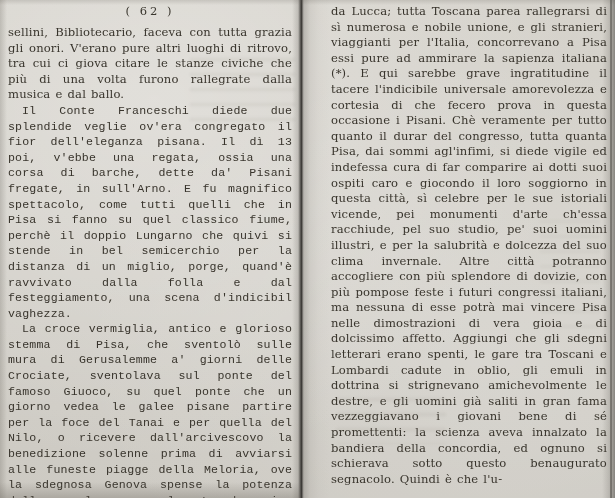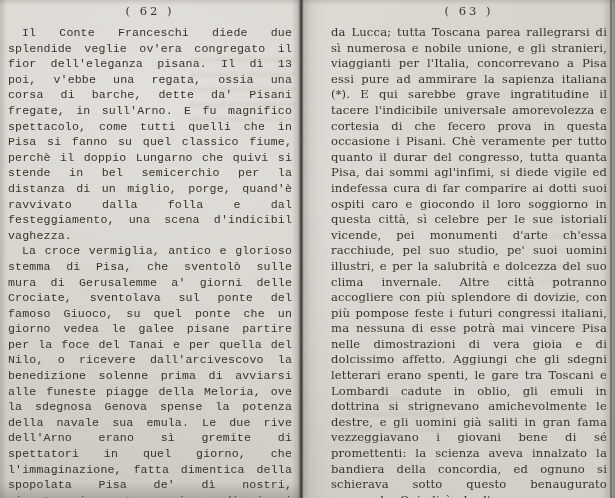--- a/index.html
+++ b/index.html
@@ -108,27 +108,27 @@
   .showthrough.c { left: 540px; top: 220px; width: 60px;  height: 120px; opacity: 0.3; }
 </style>
 </head>
 <body>
 
 <div class="scan">
 
   <div class="page left">
     <p class="page-number">( 62 )</p>
     <div class="text-block">
+        <p class="para">sellini, Bibliotecario, faceva con tutta grazia gli onori. V'erano pure altri luoghi di ritrovo, tra cui ci giova citare le stanze civiche che più di una volta furono rallegrate dalla musica e dal ballo.</p>
         <p class="para indent">Il Conte Franceschi diede due splendide veglie ov'era congregato il fior dell'eleganza pisana. Il dì 13 poi, v'ebbe una regata, ossia una corsa di barche, dette da' Pisani fregate, in sull'Arno. E fu magnifico spettacolo, come tutti quelli che in Pisa si fanno su quel classico fiume, perchè il doppio Lungarno che quivi si stende in bel semicerchio per la distanza di un miglio, porge, quand'è ravvivato dalla folla e dal festeggiamento, una scena d'indicibil vaghezza.</p>
         <p class="para indent">La croce vermiglia, antico e glorioso stemma di Pisa, che sventolò sulle mura di Gerusalemme a' giorni delle Crociate, sventolava sul ponte del famoso Giuoco, su quel ponte che un giorno vedea le galee pisane partire per la foce del Tanai e per quella del Nilo, o ricevere dall'arcivescovo la benedizione solenne prima di avviarsi alle funeste piagge della Meloria, ove la sdegnosa Genova spense la potenza della navale sua emula. Le due rive dell'Arno erano sì gremite di spettatori in quel giorno, che l'immaginazione, fatta dimentica della spopolata Pisa de' dì nostri, riportavasi spontanea ai grandi giorni della sua istoria. Il consesso de' dotti italiani in questa città vi traeva infinita gente da Firenze, da Livorno,</p>
       </div>
   </div>
 
   <div class="page right">
-    <p class="page-number">( 63 )</p>
     <div class="text-block">
         <p class="para">da Lucca; tutta Toscana parea rallegrarsi di sì numerosa e nobile unione, e gli stranieri, viaggianti per l'Italia, concorrevano a Pisa essi pure ad ammirare la sapienza italiana (*). E qui sarebbe grave ingratitudine il tacere l'indicibile universale amorevolezza e cortesia di che fecero prova in questa occasione i Pisani. Chè veramente per tutto quanto il durar del congresso, tutta quanta Pisa, dai sommi agl'infimi, si diede vigile ed indefessa cura di far comparire ai dotti suoi ospiti caro e giocondo il loro soggiorno in questa città, sì celebre per le sue istoriali vicende, pei monumenti d'arte ch'essa racchiude, pel suo studio, pe' suoi uomini illustri, e per la salubrità e dolcezza del suo clima invernale. Altre città potranno accogliere con più splendore di dovizie, con più pompose feste i futuri congressi italiani, ma nessuna di esse potrà mai vincere Pisa nelle dimostrazioni di vera gioia e di dolcissimo affetto. Aggiungi che gli sdegni letterari erano spenti, le gare tra Toscani e Lombardi cadute in oblio, gli emuli in dottrina si strignevano amichevolmente le destre, e gli uomini già saliti in gran fama vezzeggiavano i giovani bene di sé promettenti: la scienza aveva innalzato la bandiera della concordia, ed ognuno si schierava sotto questo benaugurato segnacolo. Quindi è che l'u-</p>
       </div>
 
   </div>
 
   <div class="showthrough a"></div>
   <div class="showthrough b"></div>
   <div class="showthrough c"></div>
 

